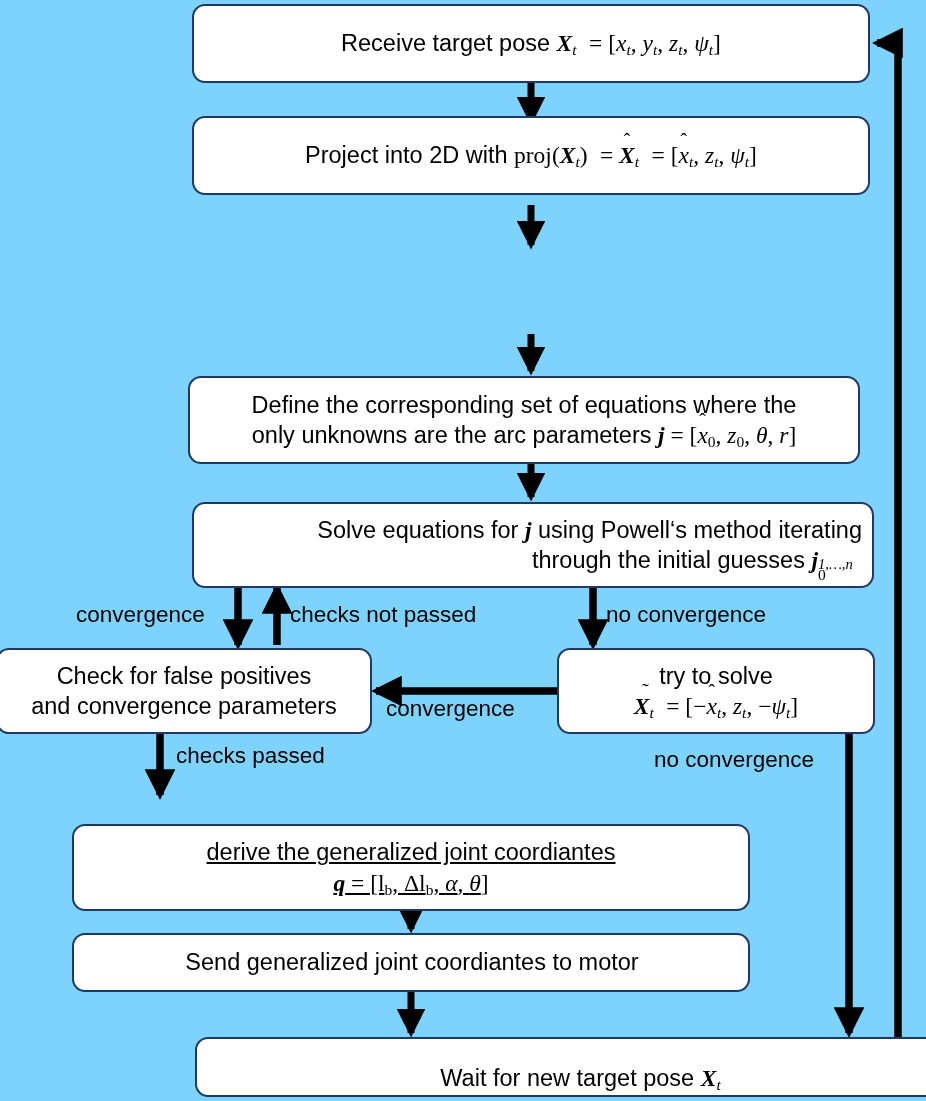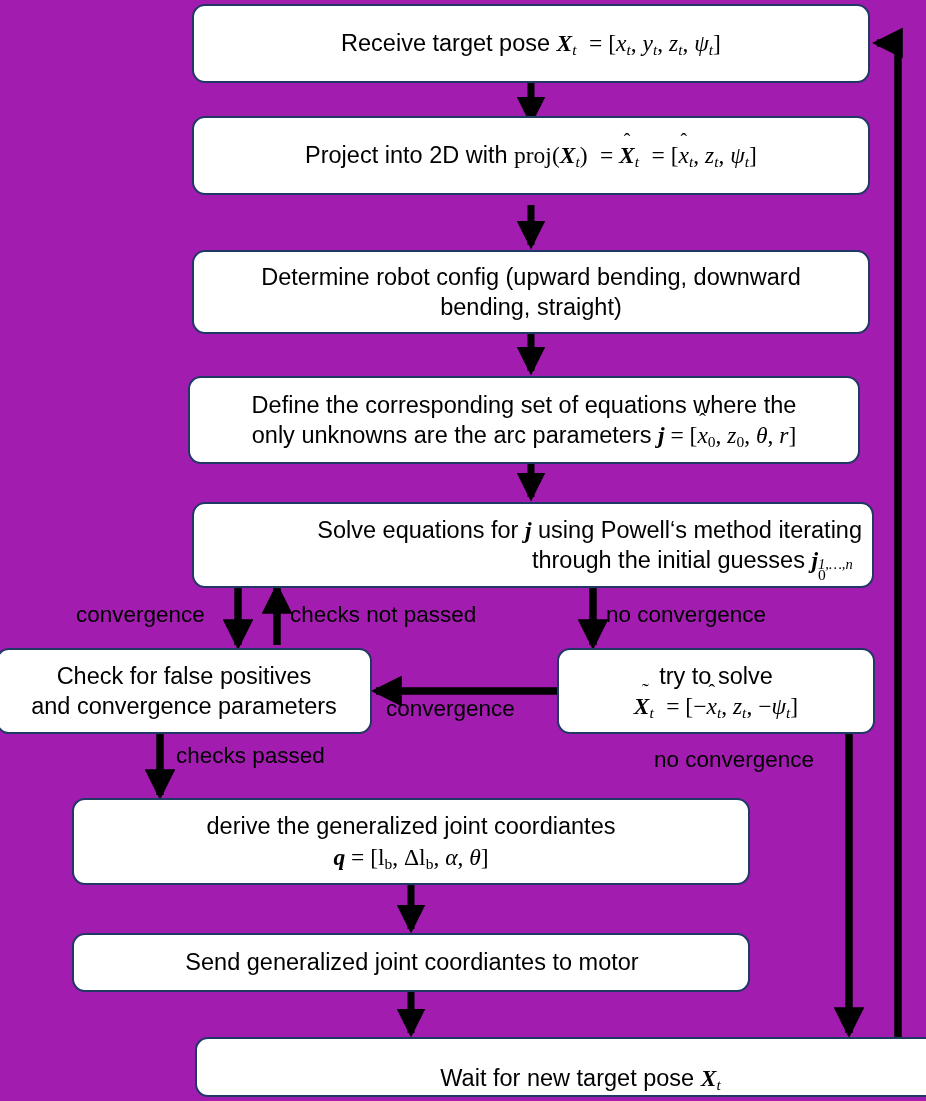--- a/index.html
+++ b/index.html
@@ -5,21 +5,21 @@
 <style>
   html, body {
     margin: 0;
     padding: 0;
     background: #ffffff;
   }
   #canvas {
     position: relative;
     width: 926px;
     height: 1101px;
-    background: #a21caf;
+    background: #7dd3fc;
     overflow: hidden;
     font-family: "Liberation Sans", sans-serif;
   }
   #arrow-layer {
     position: absolute;
     left: 0;
     top: 0;
     width: 926px;
     height: 1101px;
     pointer-events: none;
@@ -145,26 +145,20 @@
 
   <div class="node" style="left:192px; top:116px; width:678px; height:79px;">
     <span class="txt">
       <span>Project into 2D with</span>
       <span class="mop">proj(</span><span class="mv">X</span><sub class="mi">t</sub><span class="mop">)</span>
       <span class="mr">&nbsp;=&nbsp;</span><span class="hatwrap"><span class="hatmark">̂</span><span class="mv">X</span></span><sub class="mi">t</sub>
       <span class="mr">&nbsp;=&nbsp;[</span><span class="hatwrap"><span class="hatmark">̂</span><span class="mi">x</span></span><sub class="mi">t</sub><span class="mr">,&nbsp;</span><span class="mi">z</span><sub class="mi">t</sub><span class="mr">,&nbsp;</span><span class="mi">ψ</span><sub class="mi">t</sub><span class="mr">]</span>
     </span>
   </div>
 
-  <div class="node" style="left:192px; top:250px; width:678px; height:84px;">
-    <span class="txt">
-      <span>Determine robot config (upward bending, downward</span><br>
-      <span>bending, straight)</span>
-    </span>
-  </div>
 
   <div class="node" style="left:188px; top:376px; width:672px; height:88px;">
     <span class="txt">
       <span>Define the corresponding set of equations where the</span><br>
       <span>only unknowns are the arc parameters</span>
       <span class="mv">j</span><span class="mr">&nbsp;=&nbsp;[</span><span class="hatwrap"><span class="hatmark">̂</span><span class="mi">x</span></span><sub class="mr">0</sub><span class="mr">,&nbsp;</span><span class="mi">z</span><sub class="mr">0</sub><span class="mr">,&nbsp;</span><span class="mi">θ</span><span class="mr">,&nbsp;</span><span class="mi">r</span><span class="mr">]</span>
     </span>
   </div>
 
   <div class="node" style="left:192px; top:502px; width:682px; height:86px;text-align:right;">
@@ -184,21 +178,21 @@
   </div>
 
   <div class="node" style="left:557px; top:648px; width:318px; height:86px;">
     <span class="txt">
       <span>try to solve</span><br>
       <span class="tildewrap"><span class="tildemark">̃</span><span class="mv">X</span></span><sub class="mi">t</sub>
       <span class="mr">&nbsp;=&nbsp;[−</span><span class="hatwrap"><span class="hatmark">̂</span><span class="mi">x</span></span><sub class="mi">t</sub><span class="mr">,&nbsp;</span><span class="mi">z</span><sub class="mi">t</sub><span class="mr">,&nbsp;−</span><span class="mi">ψ</span><sub class="mi">t</sub><span class="mr">]</span>
     </span>
   </div>
 
-  <div class="node" style="left:72px; top:798px; width:678px; height:87px;">
+  <div class="node" style="left:72px; top:824px; width:678px; height:87px;text-decoration:underline;">
     <span class="txt">
       <span>derive the generalized joint coordiantes</span><br>
       <span class="mv">q</span><span class="mr">&nbsp;=&nbsp;[l</span><sub class="mr">b</sub><span class="mr">,&nbsp;Δl</span><sub class="mr">b</sub><span class="mr">,&nbsp;</span><span class="mi">α</span><span class="mr">,&nbsp;</span><span class="mi">θ</span><span class="mr">]</span>
     </span>
   </div>
 
   <div class="node" style="left:72px; top:933px; width:678px; height:59px;padding-left:12px;">
     <span class="txt">Send generalized joint coordiantes to motor</span>
   </div>
 

